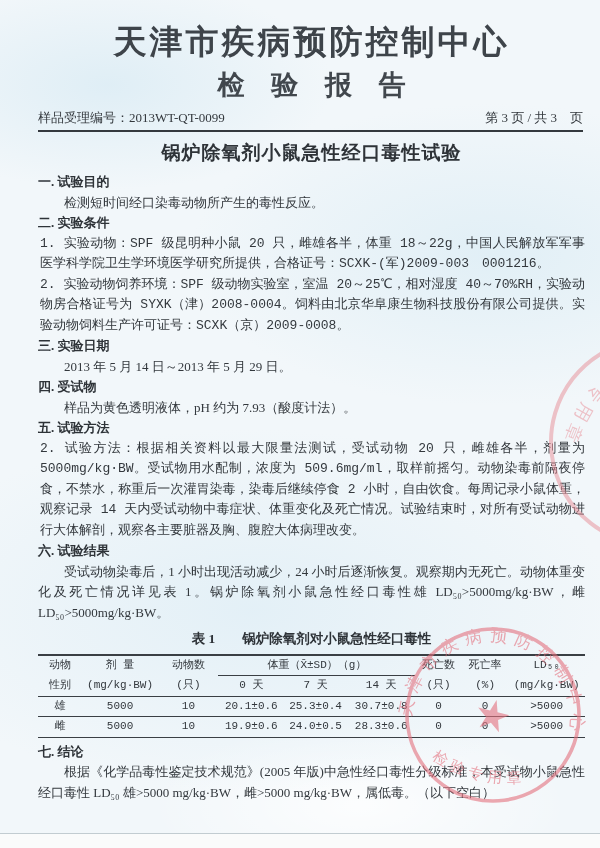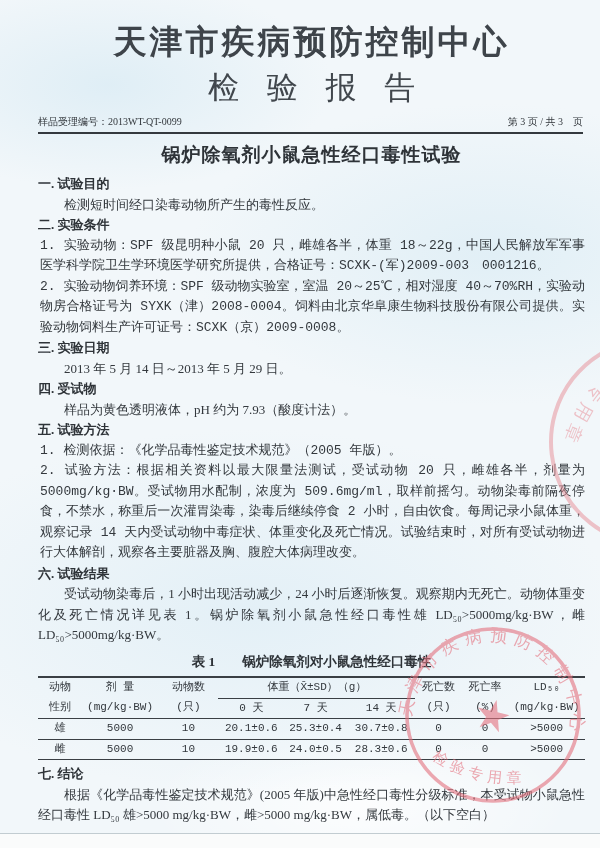--- a/index.html
+++ b/index.html
@@ -17,25 +17,25 @@
       radial-gradient(ellipse 520px 260px at 42% 72%, rgba(215,234,244,.55), transparent 70%),
       radial-gradient(ellipse 300px 120px at 60% 95%, rgba(255,255,255,.8), transparent 70%),
       #f2f7fa;
   }
   .org-title{
     margin:4px 0 2px 0;text-align:center;
     font-size:33px;font-weight:600;letter-spacing:3px;color:#3e444a;
   }
   .report-title{
     margin:2px 0 6px 0;text-align:center;
-    font-size:31px;font-weight:400;letter-spacing:10px;text-indent:10px;color:#41474d;
+    font-size:27px;font-weight:700;letter-spacing:10px;text-indent:10px;color:#41474d;
   }
   .info-row{
     display:flex;justify-content:space-between;align-items:flex-end;
-    font-size:10px;color:#33383d;margin-top:6px;padding:0 2px 3px 0;
+    font-size:13px;color:#33383d;margin-top:6px;padding:0 2px 3px 0;
   }
   .rule{height:2px;background:#34393e;margin:0 2px 0 0;}
   .doc-subtitle{
     margin:8px 0 6px 0;text-align:center;
     font-size:19px;font-weight:bold;color:#2e3338;letter-spacing:1px;
   }
   .body-text{font-size:13px;line-height:20.5px;text-align:justify;color:#33383d;}
   .sec-heading{font-weight:bold;color:#2e3338;}
   .para-indent{text-indent:2em;margin:0;}
   .para-num{margin:0 0 0 2px;font-family:Liberation Mono, monospace;}
@@ -88,21 +88,20 @@
     <p class="para-num">1. 实验动物：SPF 级昆明种小鼠 20 只，雌雄各半，体重 18～22g，中国人民解放军军事医学科学院卫生学环境医学研究所提供，合格证号：SCXK-(军)2009-003　0001216。</p>
     <p class="para-num">2. 实验动物饲养环境：SPF 级动物实验室，室温 20～25℃，相对湿度 40～70%RH，实验动物房合格证号为 SYXK（津）2008-0004。饲料由北京华阜康生物科技股份有限公司提供。实验动物饲料生产许可证号：SCXK（京）2009-0008。</p>
 
     <div class="sec-heading">三. 实验日期</div>
     <p class="para-indent">2013 年 5 月 14 日～2013 年 5 月 29 日。</p>
 
     <div class="sec-heading">四. 受试物</div>
     <p class="para-indent">样品为黄色透明液体，pH 约为 7.93（酸度计法）。</p>
 
     <div class="sec-heading">五. 试验方法</div>
-    <p class="para-num">1. 检测依据：《化学品毒性鉴定技术规范》（2005 年版）。</p>
     <p class="para-num">2. 试验方法：根据相关资料以最大限量法测试，受试动物 20 只，雌雄各半，剂量为 5000mg/kg·BW。受试物用水配制，浓度为 509.6mg/ml，取样前摇匀。动物染毒前隔夜停食，不禁水，称重后一次灌胃染毒，染毒后继续停食 2 小时，自由饮食。每周记录小鼠体重，观察记录 14 天内受试动物中毒症状、体重变化及死亡情况。试验结束时，对所有受试动物进行大体解剖，观察各主要脏器及胸、腹腔大体病理改变。</p>
 
     <div class="sec-heading">六. 试验结果</div>
     <p class="para-indent">受试动物染毒后，1 小时出现活动减少，24 小时后逐渐恢复。观察期内无死亡。动物体重变化及死亡情况详见表 1。锅炉除氧剂小鼠急性经口毒性雄 LD₅₀&gt;5000mg/kg·BW，雌 LD₅₀&gt;5000mg/kg·BW。</p>
 
     <div class="tbl-caption">表 1　　锅炉除氧剂对小鼠急性经口毒性</div>
 
     <table class="tox">
       <colgroup>
         <col style="width:8%">

